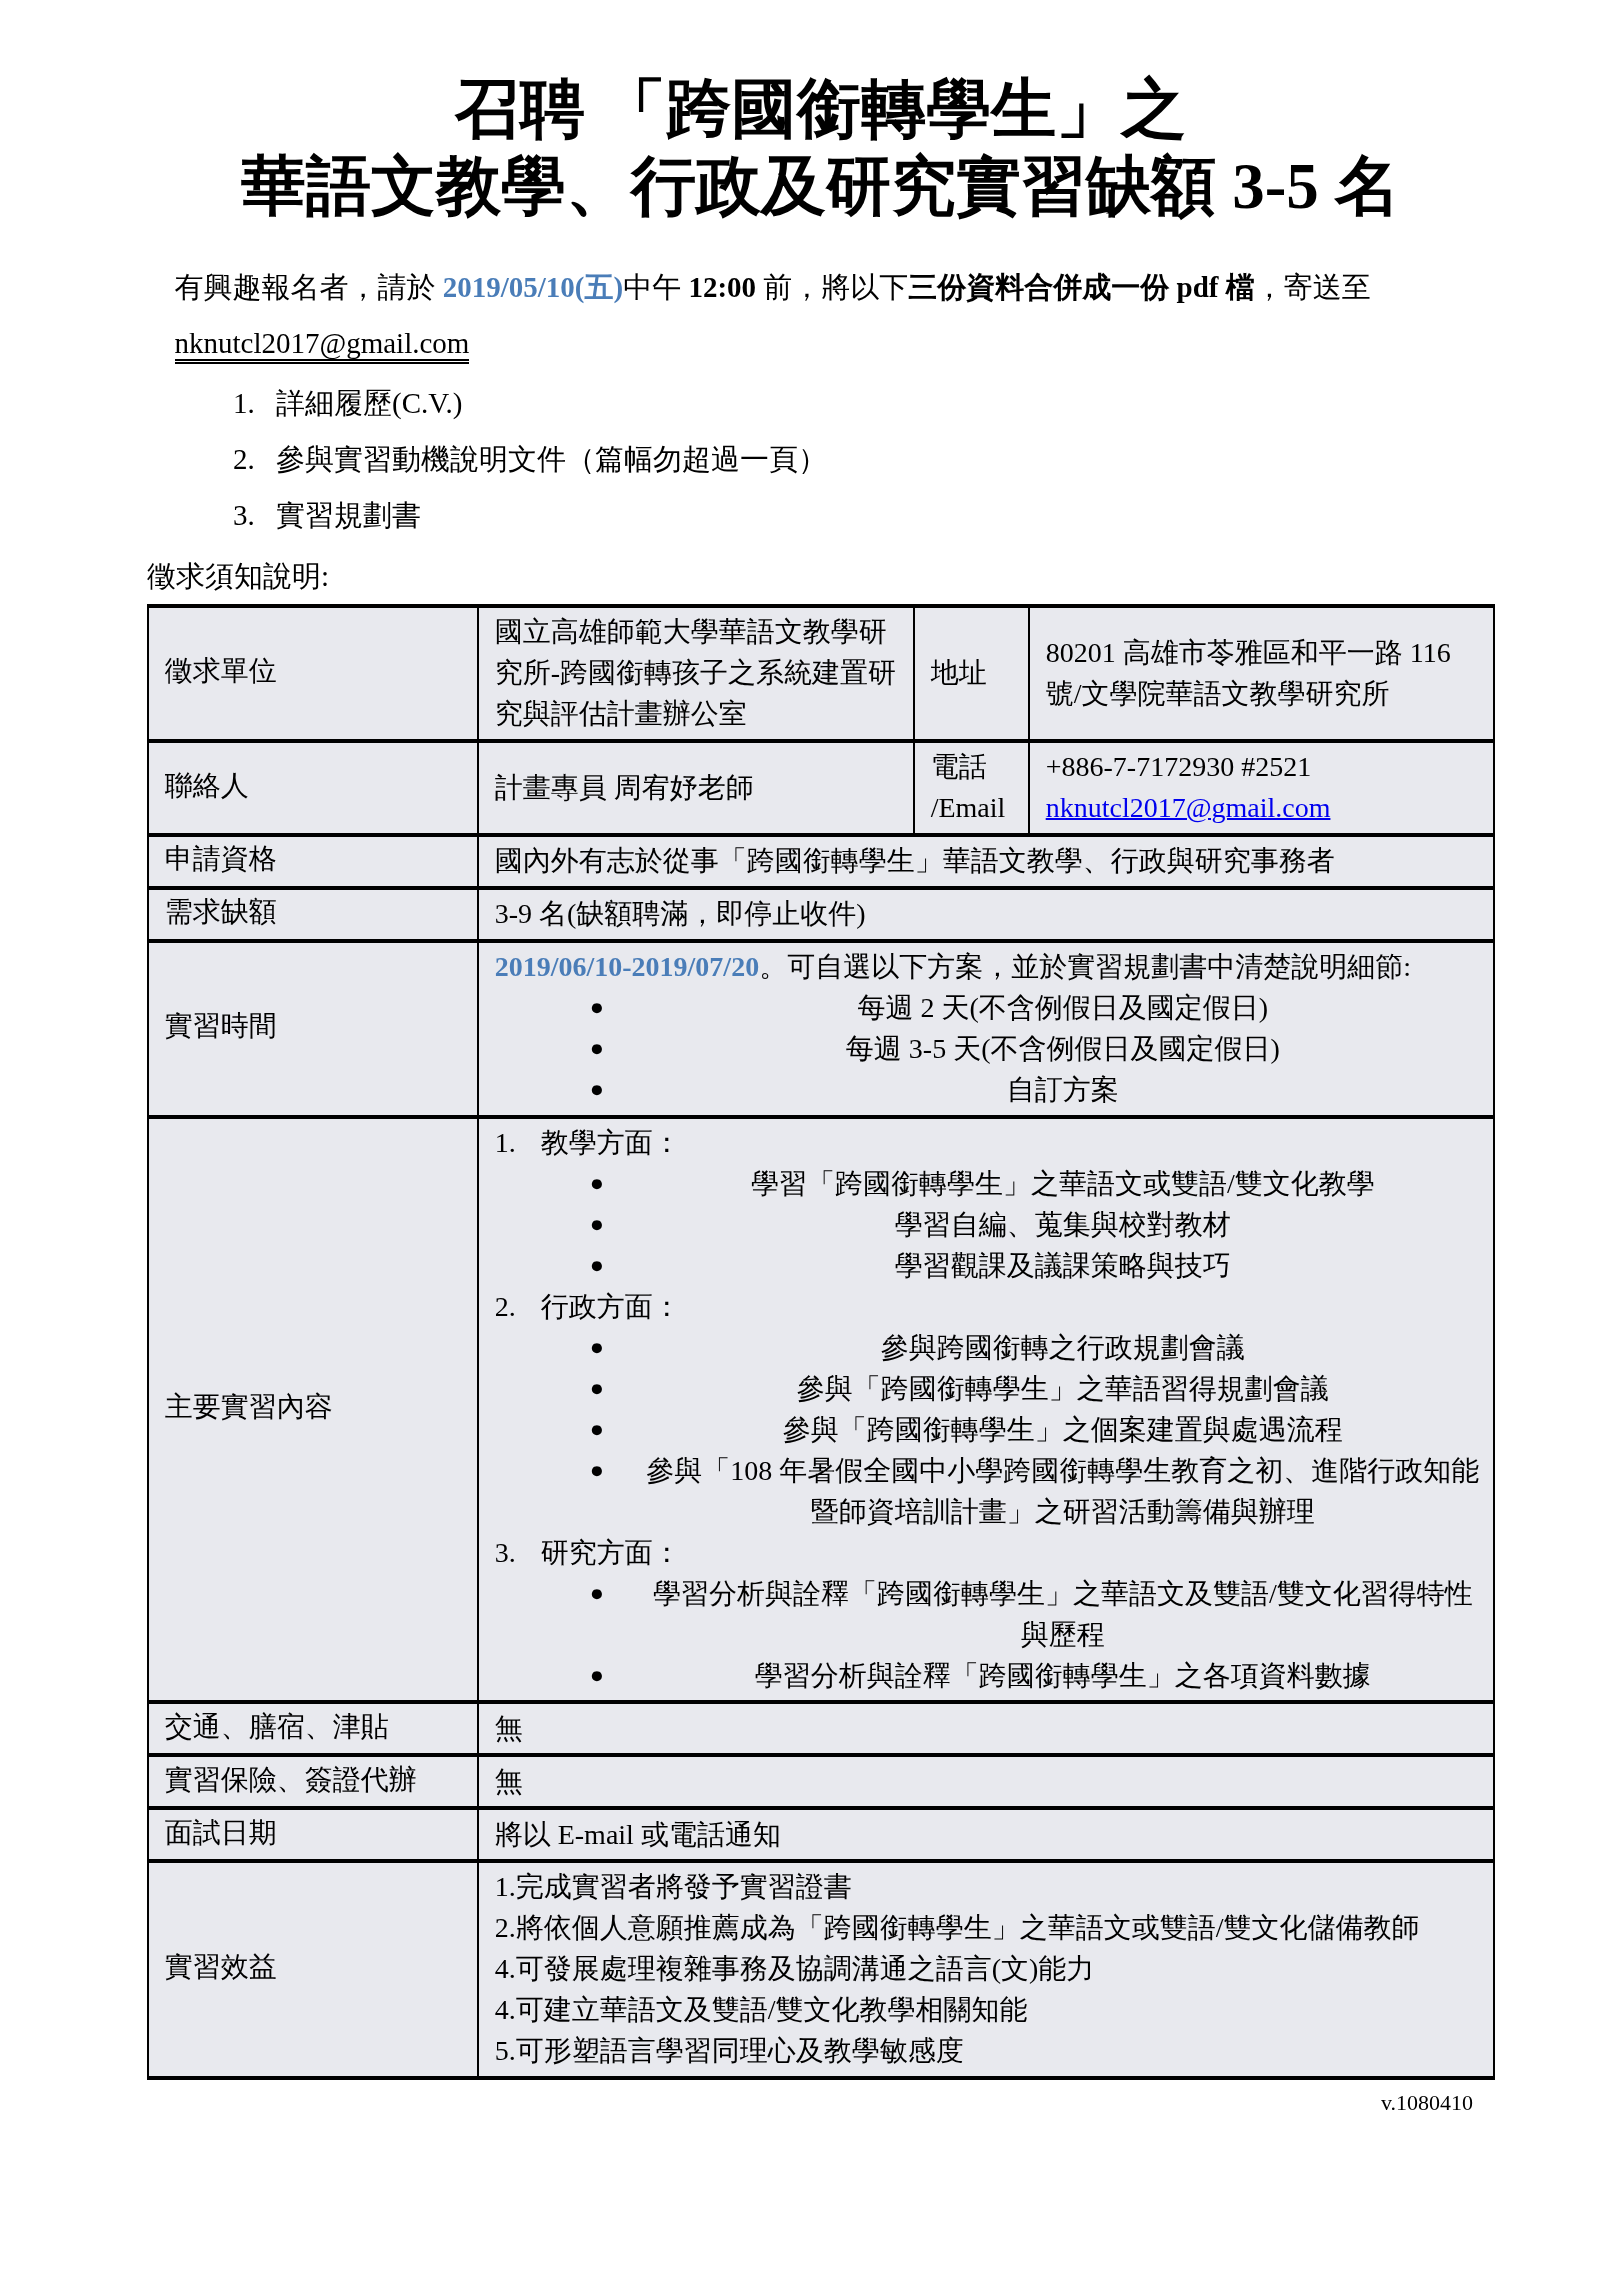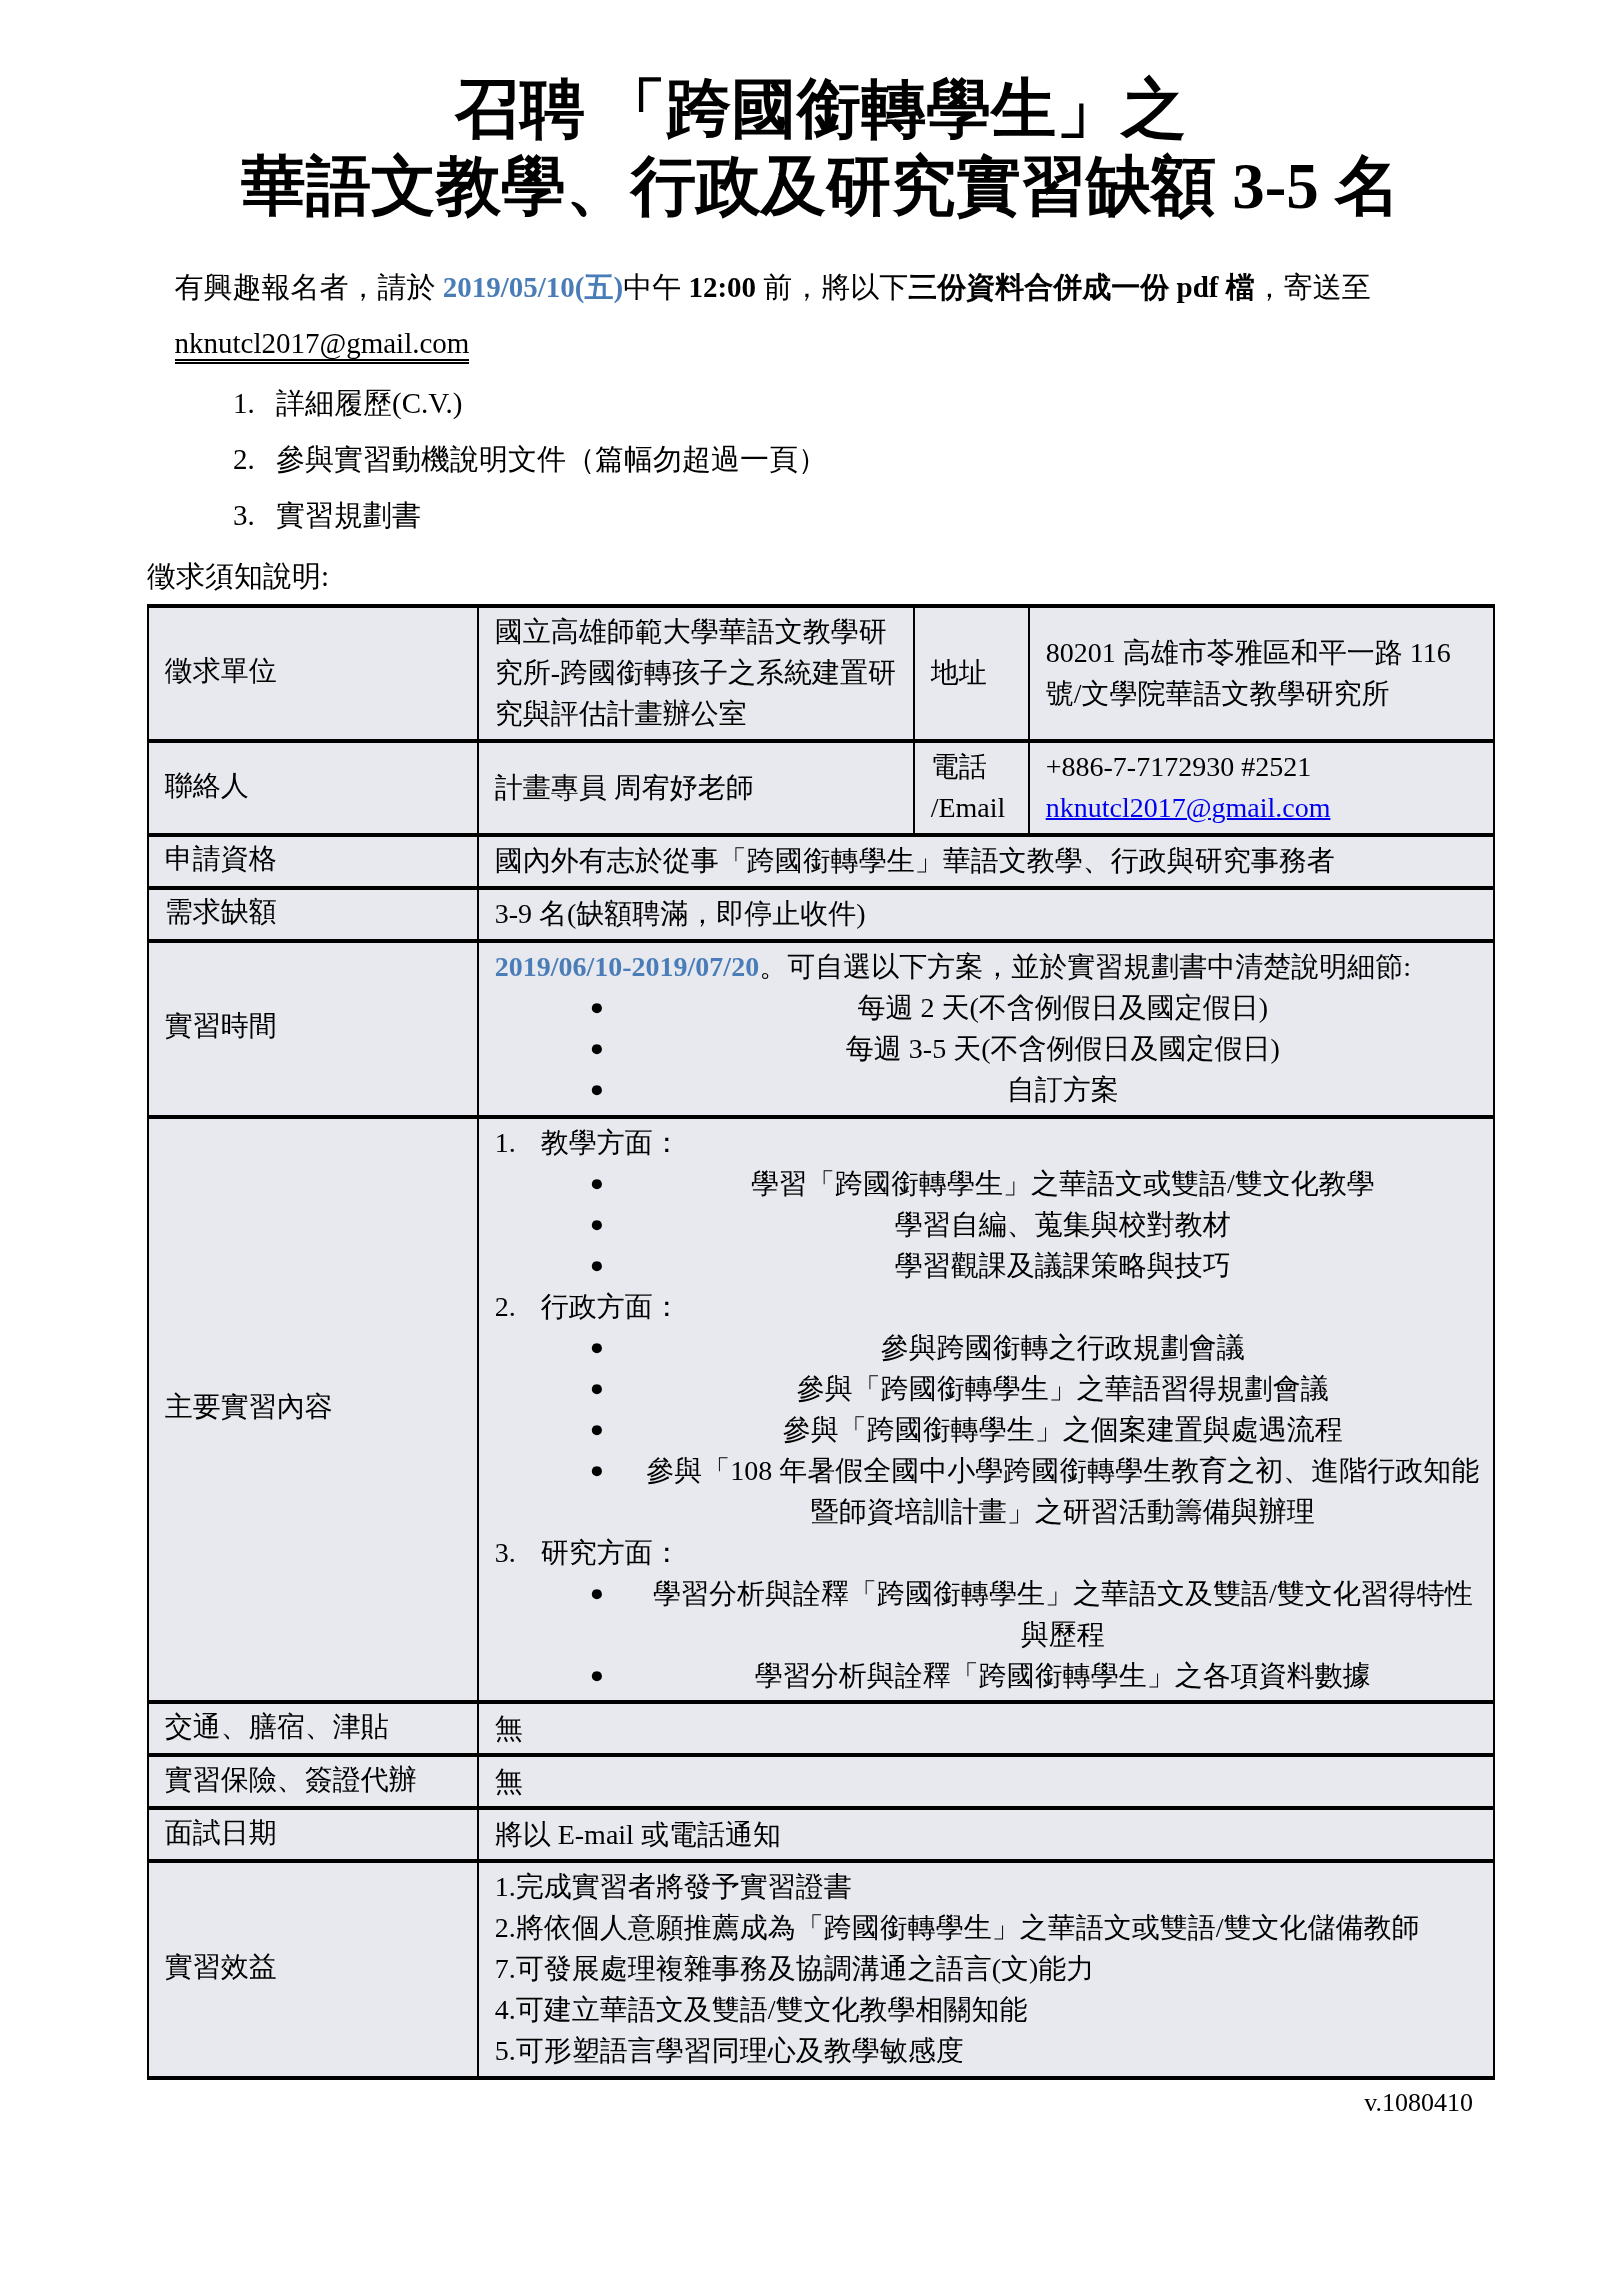--- a/index.html
+++ b/index.html
@@ -71,21 +71,21 @@
   }
   
   .sec-head{display:flex;line-height:41px;}
   .sec-head .num{width:46px;flex:none;}
   .bullet{display:flex;margin-left:95px;line-height:41px;}
   .bullet .dot{width:56px;flex:none;font-size:23.6px;}
   .bullet .txt{flex:1;text-align:center;}
   
   .footer{
     text-align:right;
-    font-size:26px;
+    font-size:22px;
     line-height:37px;
     margin-top:3.9px;
     padding-right:21px;
   }
 </style>
 </head>
 <body>
 
 <div class="doc">
 
@@ -243,21 +243,21 @@
     <tr>
       <td class="lab">面試日期</td>
       <td colspan="3">將以 E-mail 或電話通知</td>
     </tr>
 
     <tr>
       <td class="lab">實習效益</td>
       <td colspan="3">
         <div class="cell-line">1.完成實習者將發予實習證書</div>
         <div class="cell-line">2.將依個人意願推薦成為「跨國銜轉學生」之華語文或雙語/雙文化儲備教師</div>
-        <div class="cell-line">7.可發展處理複雜事務及協調溝通之語言(文)能力</div>
+        <div class="cell-line">4.可發展處理複雜事務及協調溝通之語言(文)能力</div>
         <div class="cell-line">4.可建立華語文及雙語/雙文化教學相關知能</div>
         <div class="cell-line">5.可形塑語言學習同理心及教學敏感度</div>
       </td>
     </tr>
   </tbody>
     </table>
 
   <div class="footer">v.1080410</div>
 
 </div>

